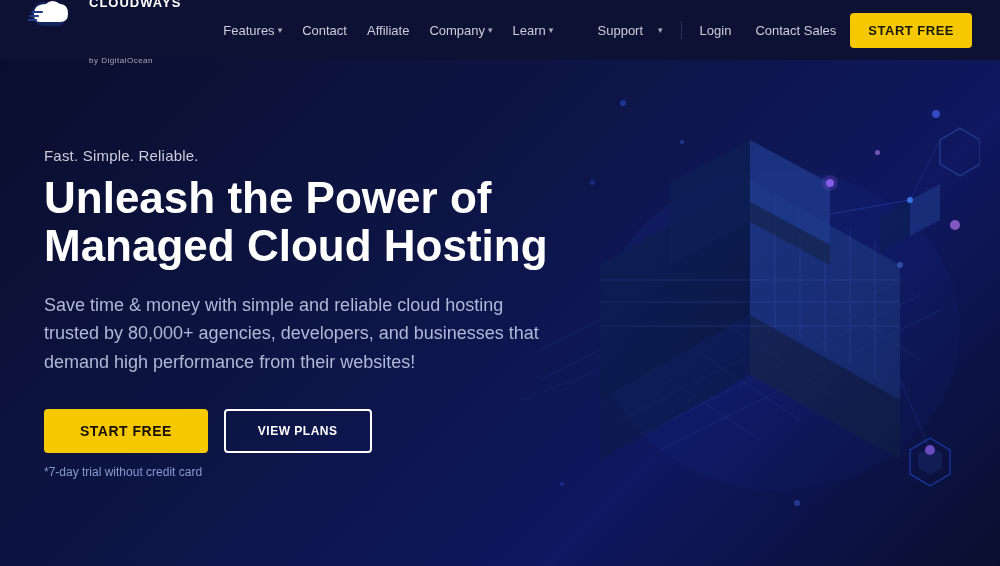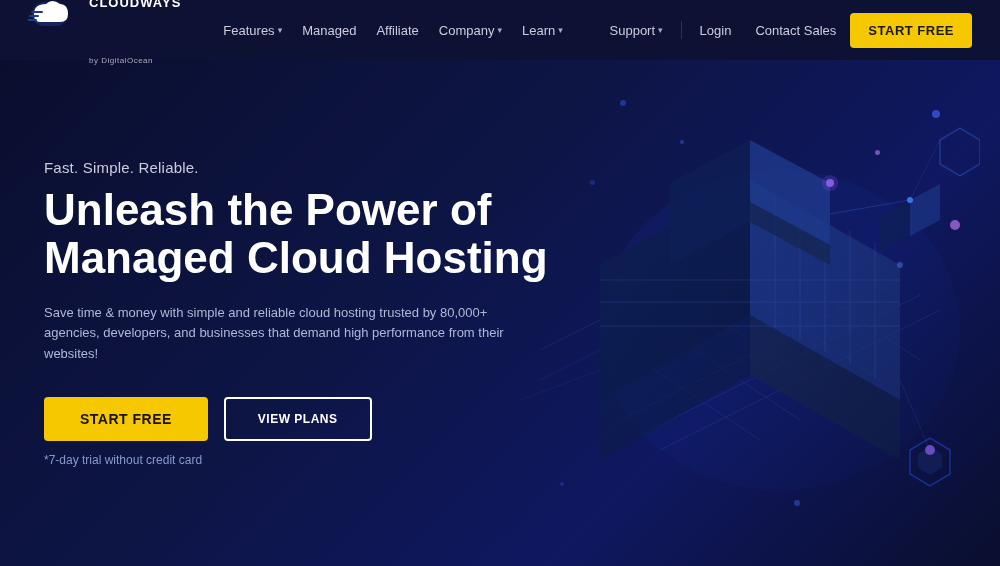--- a/index.html
+++ b/index.html
@@ -96,21 +96,21 @@
       padding: 8px 10px;
       font-size: 13px;
       color: #ccd;
       cursor: pointer;
       white-space: nowrap;
     }
 
     .nav-support {
       display: flex;
       align-items: center;
-      gap: 3px;
+      gap: 15px;
     }
 
     .btn-start-free-nav {
       background: #f5c800;
       color: #1a1a00;
       font-weight: 800;
       font-size: 13px;
       padding: 10px 18px;
       border: none;
       border-radius: 4px;
@@ -161,21 +161,21 @@
 
     .headline {
       font-size: 44px;
       font-weight: 900;
       line-height: 1.1;
       color: #fff;
       margin-bottom: 20px;
     }
 
     .description {
-      font-size: 13px;
+      font-size: 18px;
       color: #b0b8d8;
       line-height: 1.6;
       max-width: 500px;
       margin-bottom: 32px;
     }
 
     .cta-row {
       display: flex;
       gap: 16px;
       align-items: center;
@@ -239,21 +239,21 @@
       <span class="logo-sub">by DigitalOcean</span>
     </div>
   </div>
 
   <div class="nav-left">
     <div class="nav-item">
       <span>Features</span>
       <span class="nav-arrow">▾</span>
     </div>
     <div class="nav-item">
-      <span>Managed</span>
+      <span>Contact</span>
     </div>
     <div class="nav-item">
       <span>Affiliate</span>
     </div>
     <div class="nav-item">
       <span>Company</span>
       <span class="nav-arrow">▾</span>
     </div>
     <div class="nav-item">
       <span>Learn</span>

